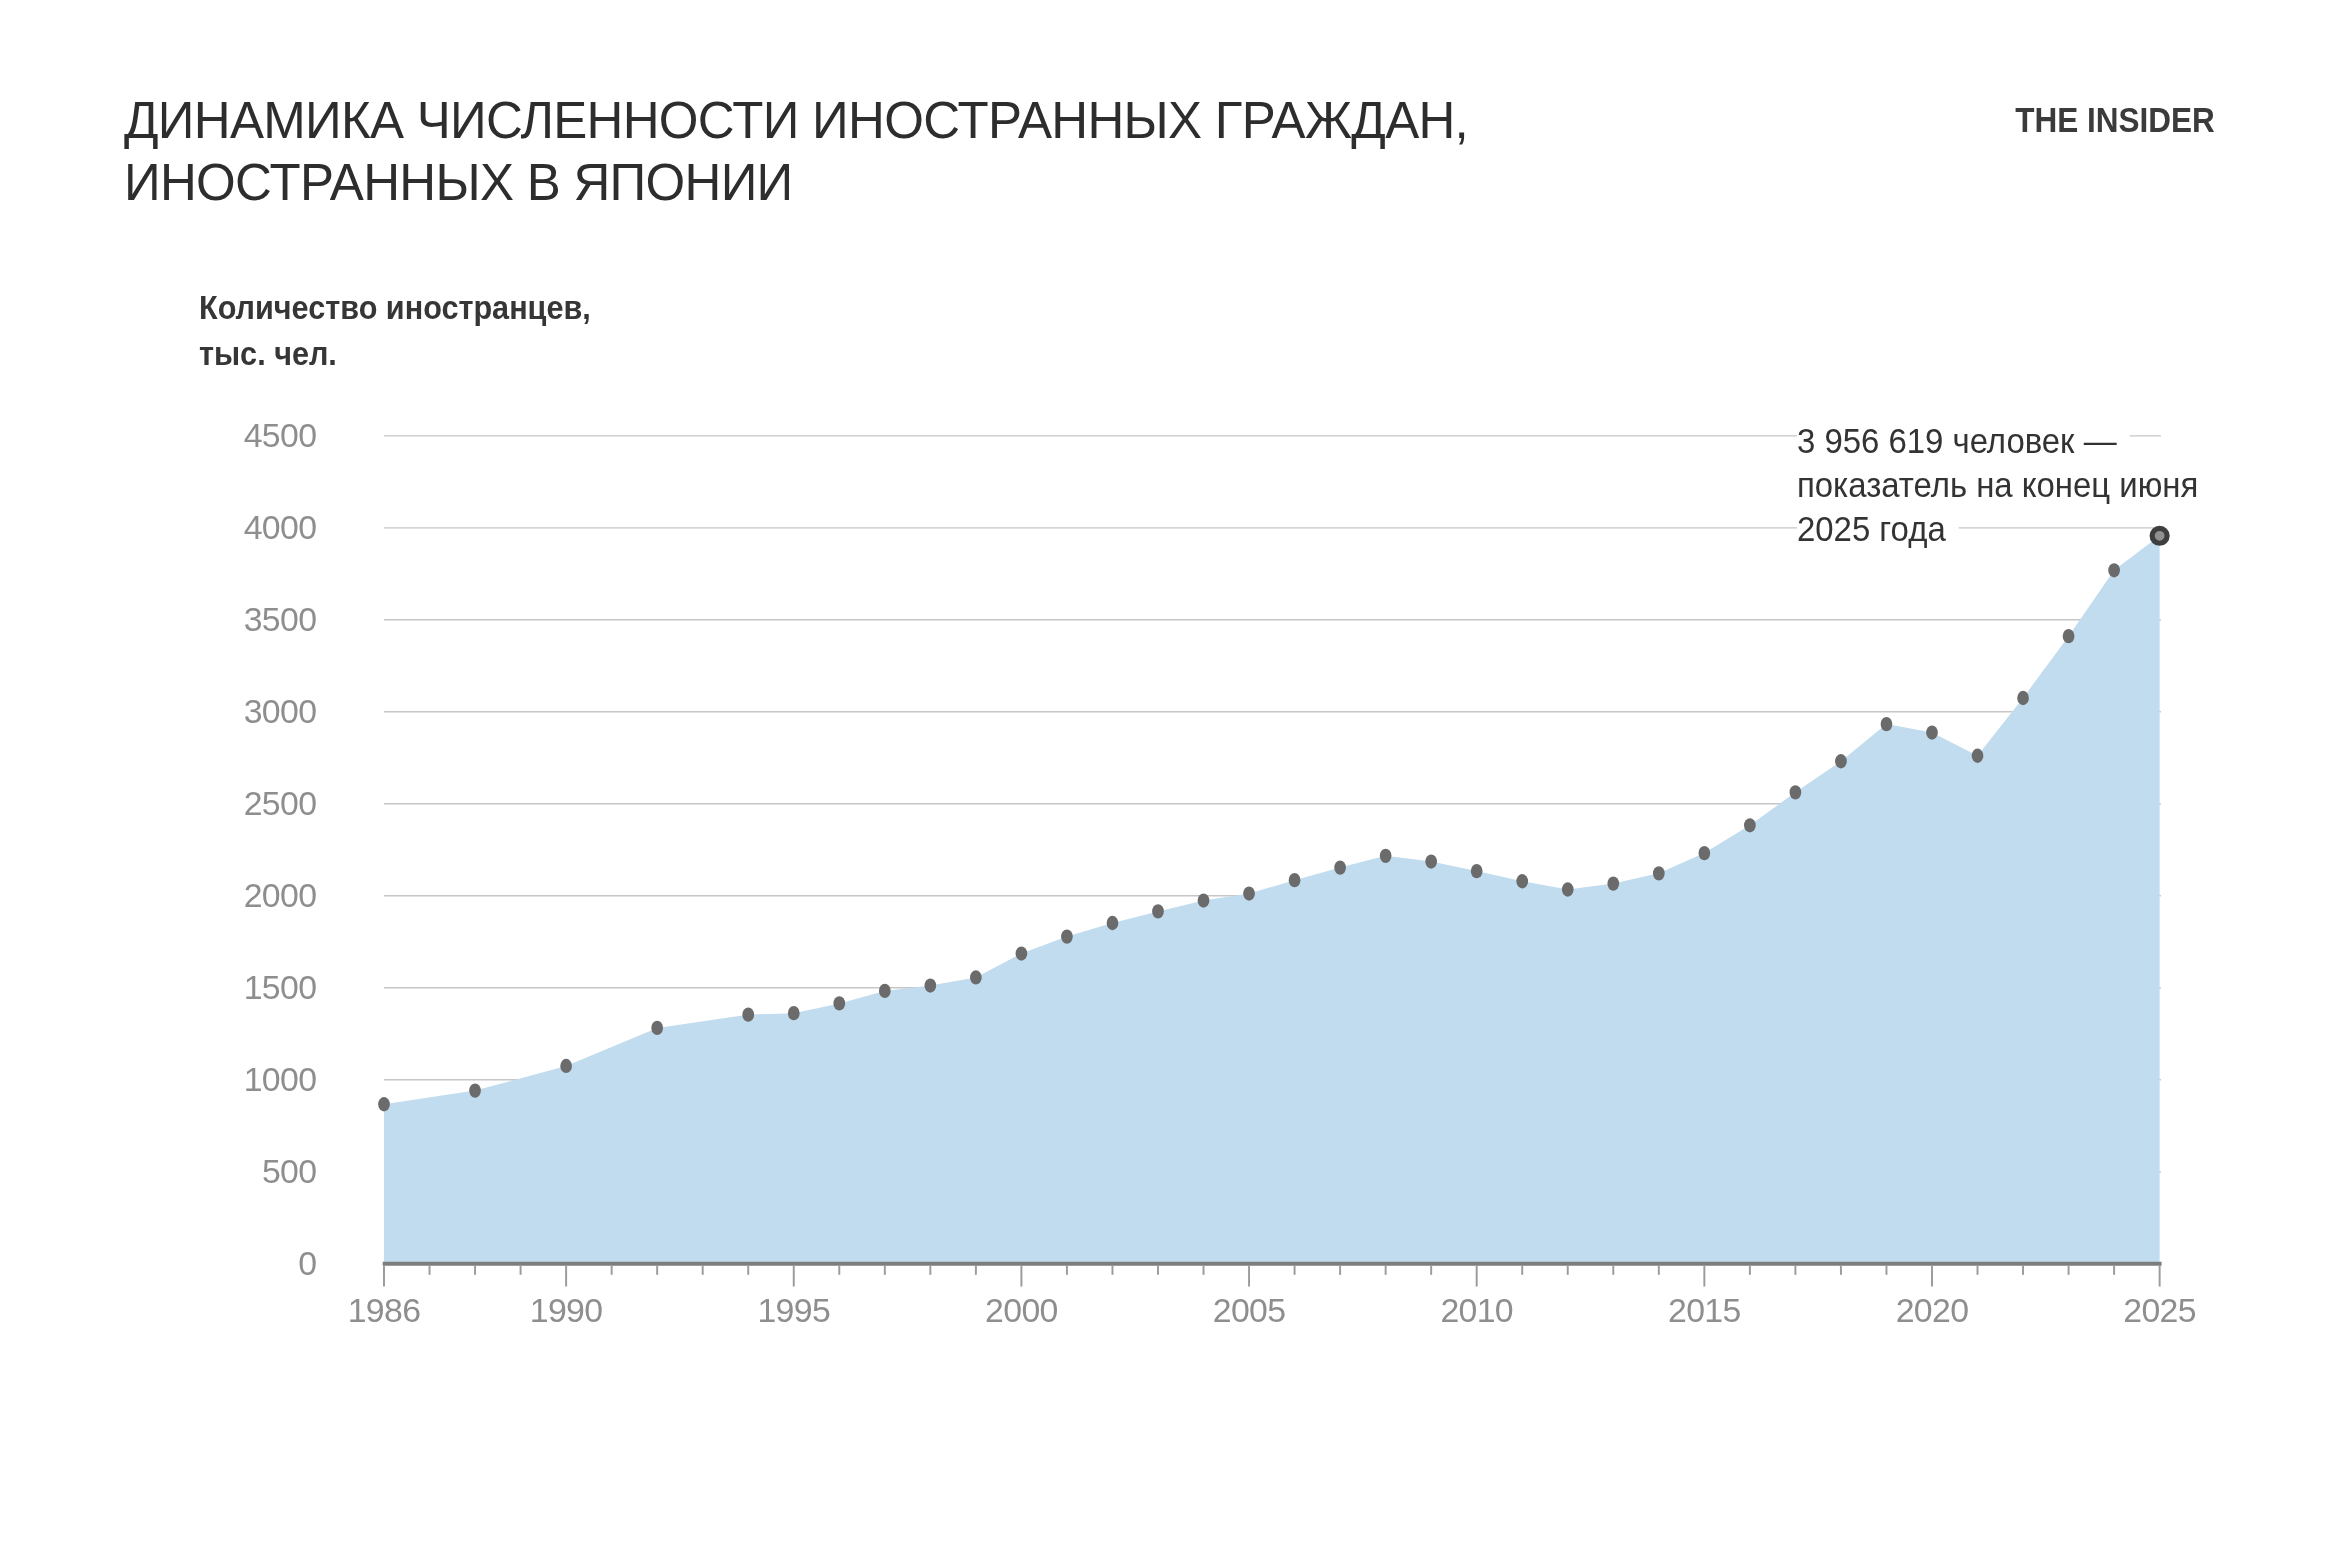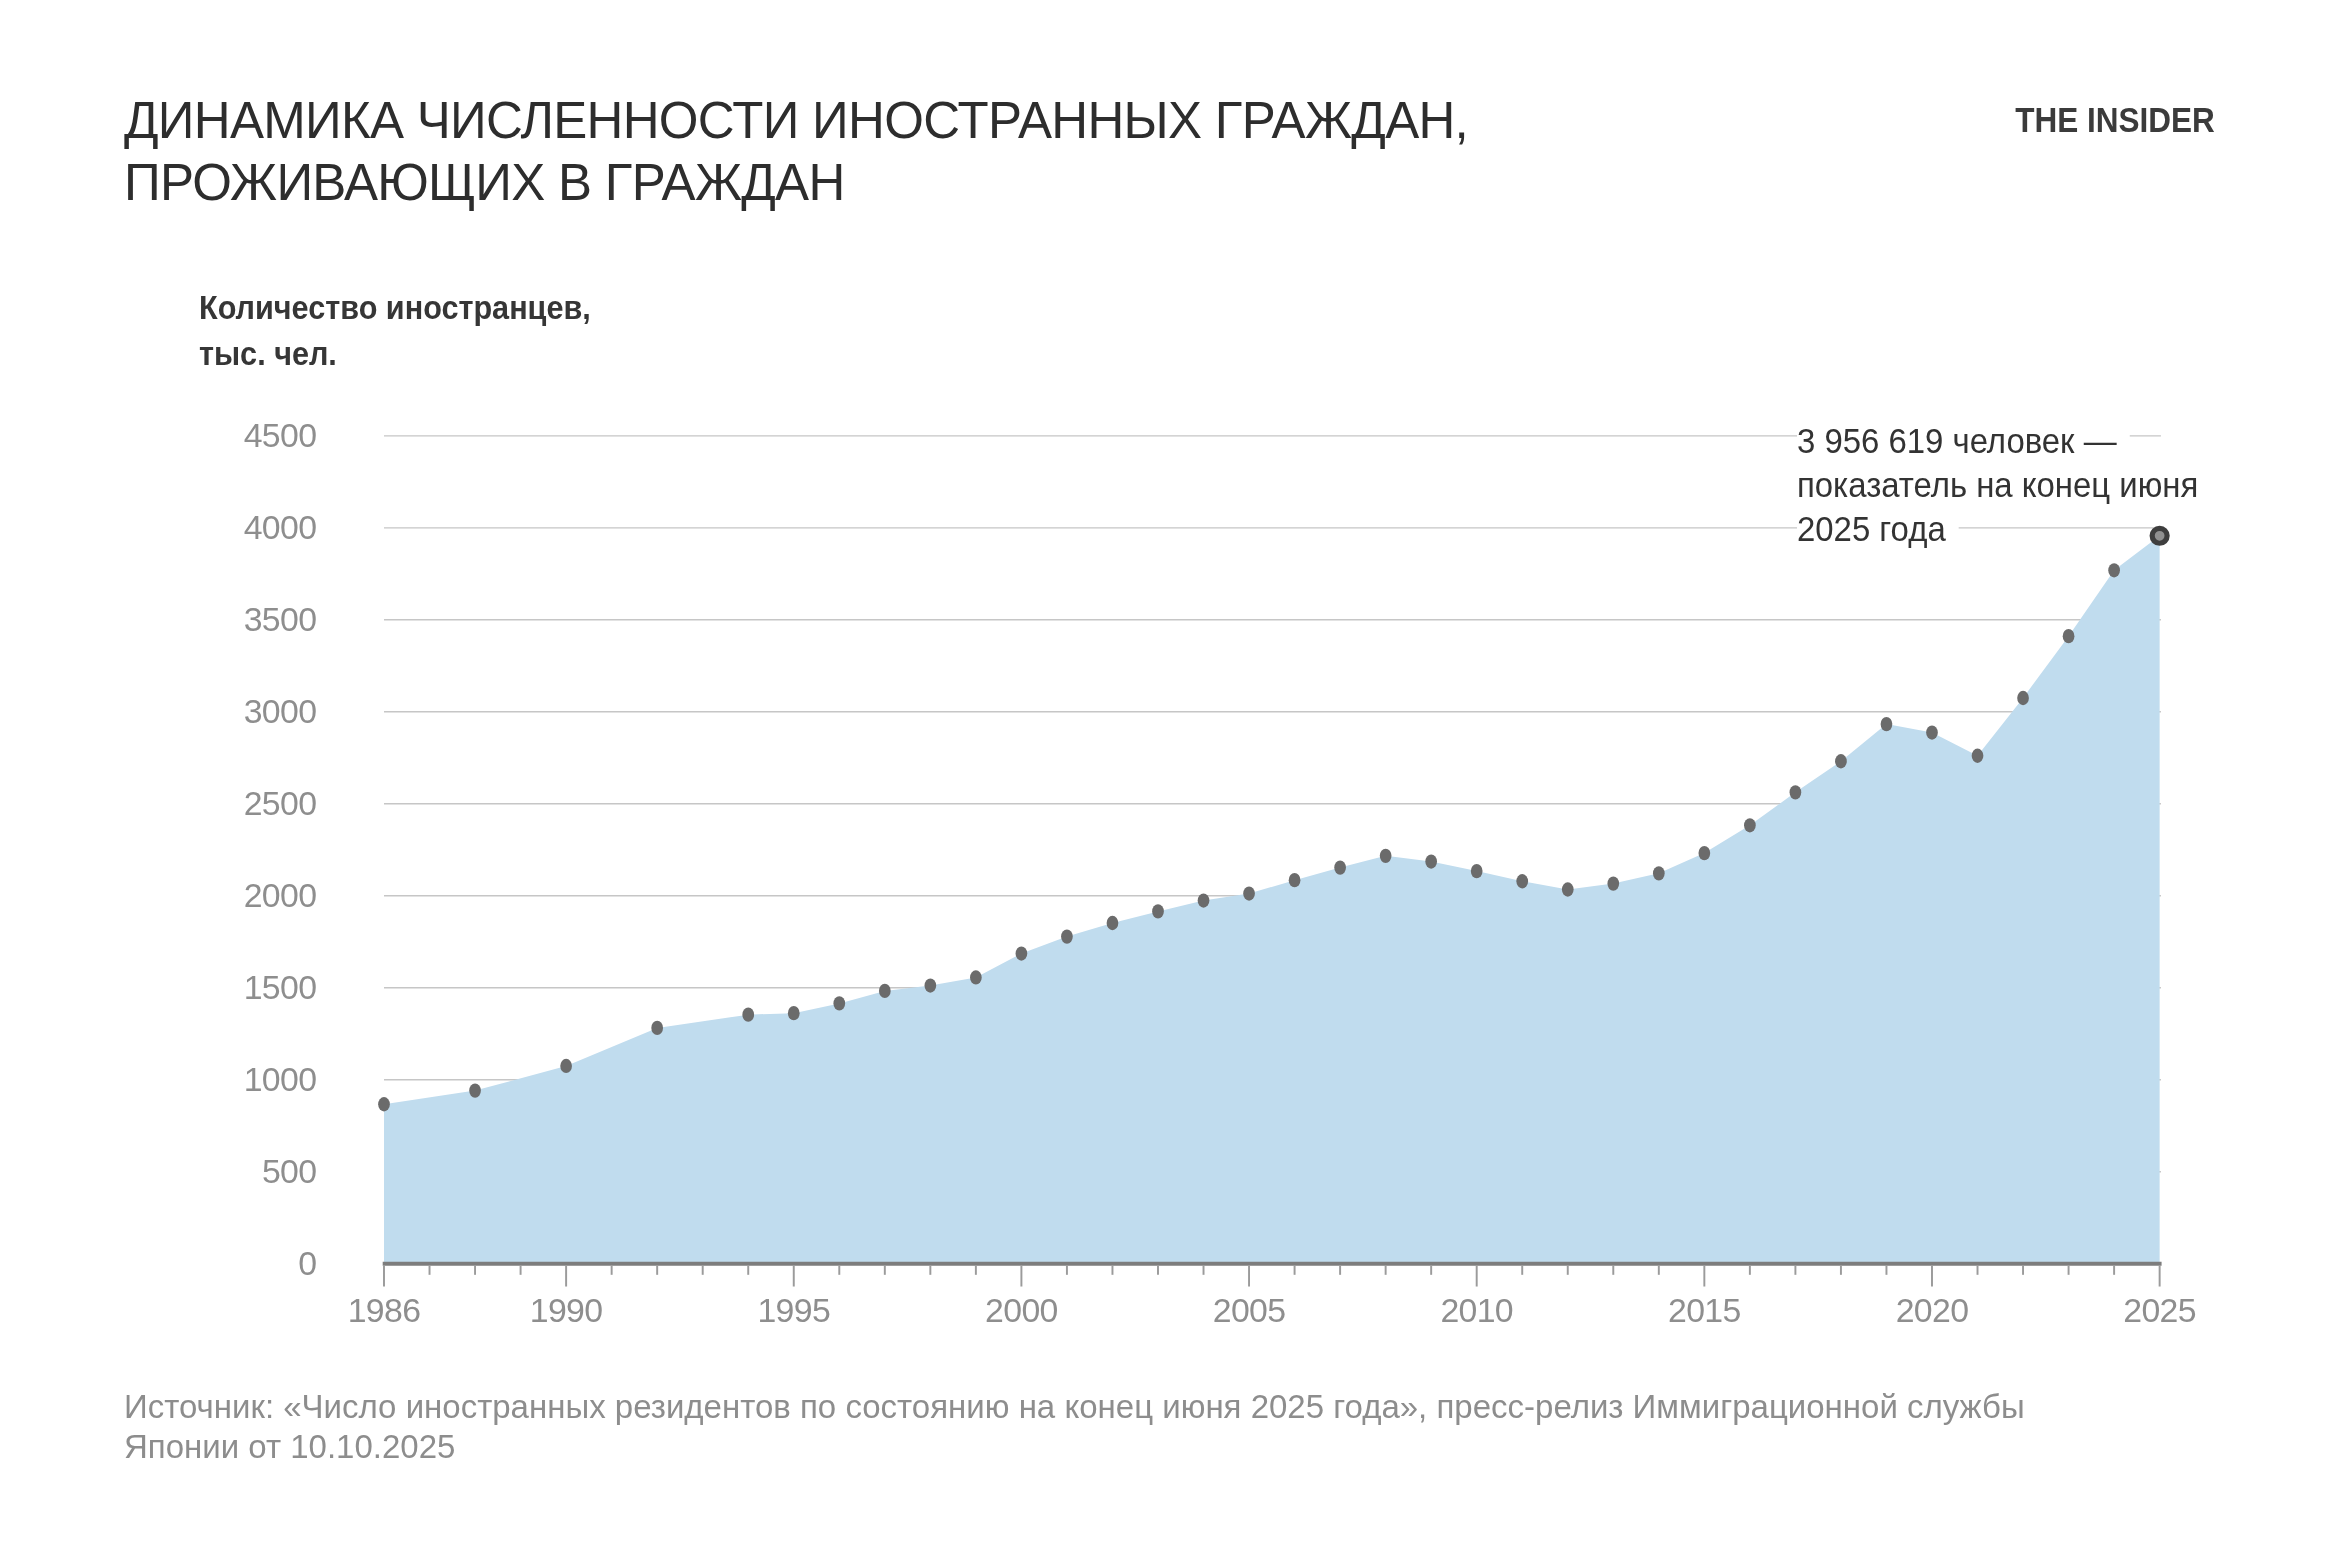--- a/index.html
+++ b/index.html
@@ -127,35 +127,31 @@
       <ellipse cx="2970" cy="1126.2997777777778" rx="9" ry="11" fill="#6b6b6b"></ellipse>
       <ellipse cx="3040" cy="1161.9437777777778" rx="9" ry="11" fill="#6b6b6b"></ellipse>
       <ellipse cx="3110" cy="1073.1166666666668" rx="9" ry="11" fill="#6b6b6b"></ellipse>
       <ellipse cx="3180" cy="978.066" rx="9" ry="11" fill="#6b6b6b"></ellipse>
       <ellipse cx="3250" cy="876.7917777777777" rx="9" ry="11" fill="#6b6b6b"></ellipse>
       <circle cx="3320" cy="823.7218222222223" r="11.5" fill="#909090" stroke="#3e3e3e" stroke-width="8"></circle>
     </svg>
 
   <div id="title" class="overlay">
     <div>ДИНАМИКА ЧИСЛЕННОСТИ ИНОСТРАННЫХ ГРАЖДАН,</div>
-    <div>ПРОЖИВАЮЩИХ В ГРАЖДАН</div>
+    <div>ИНОСТРАННЫХ В ЯПОНИИ</div>
   </div>
 
   <div id="logo" class="overlay">THE INSIDER</div>
 
   <div id="yheader" class="overlay cond">
     <div>Количество иностранцев,</div>
     <div>тыс. чел.</div>
   </div>
 
   <div id="annotation" class="overlay">
     <div><span class="halo">3 956 619 человек —</span></div>
     <div><span class="halo">показатель на конец июня</span></div>
     <div><span class="halo">2025 года</span></div>
   </div>
 
-  <div id="source" class="overlay">
-    <div>Источник: «Число иностранных резидентов по состоянию на конец июня 2025 года», пресс-релиз Иммиграционной службы</div>
-    <div>Японии от 10.10.2025</div>
-  </div>
 
 </div>
 
 
 </body></html>

